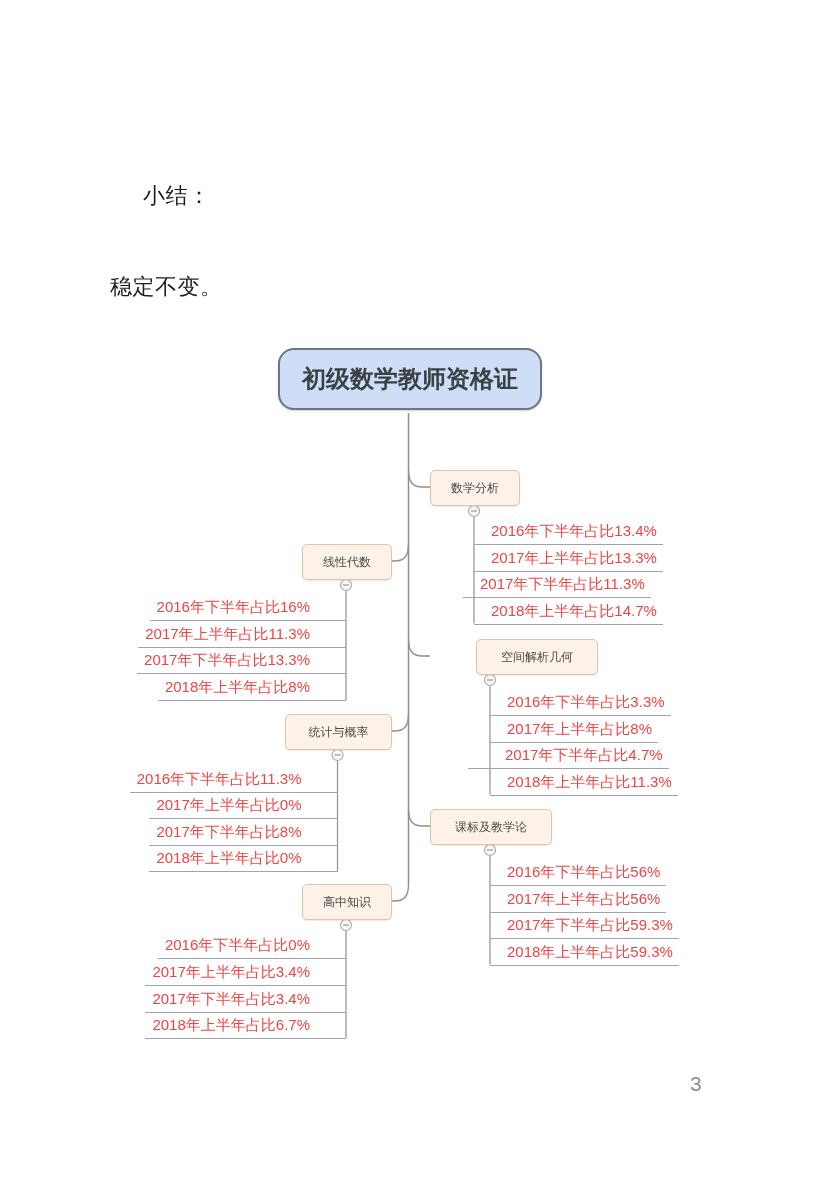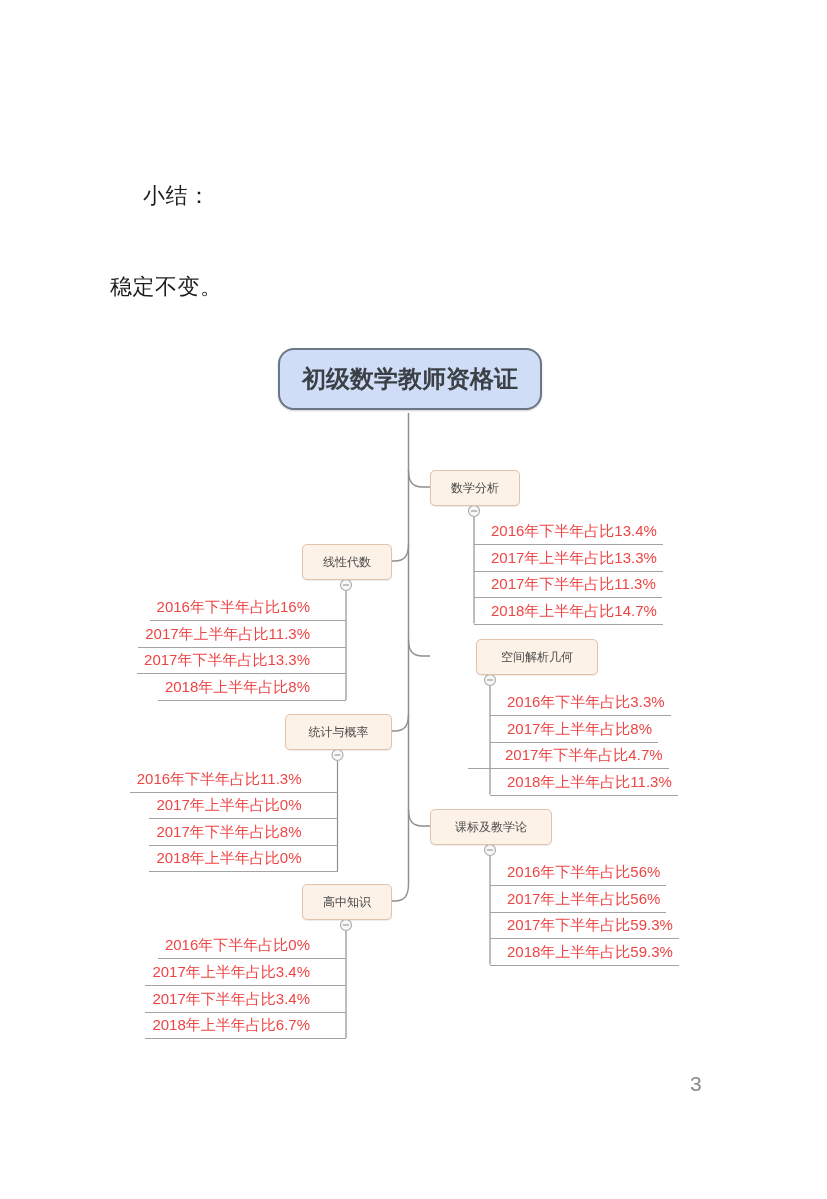--- a/index.html
+++ b/index.html
@@ -70,21 +70,21 @@
         <circle cx="346" cy="925" r="5.5" fill="#f8f8f8" stroke="#adadad" stroke-width="1.2"></circle>
         <line x1="343" x2="349" y1="925" y2="925" stroke="#999" stroke-width="1.2"></line>
       </svg>
 
     <div class="root-node" style="left:278px;top:348px;width:260px;height:58px;border-radius:16px;">初级数学教师资格证</div>
 
     <div id="branches">
         <div class="branch-node" style="left: 430px; top: 470px; width: 88px; height: 34px;">数学分析</div>
         <div class="child-row right" style="left: 474px; top: 518px;">2016年下半年占比13.4%</div>
         <div class="child-row right" style="left: 474px; top: 544.5px;">2017年上半年占比13.3%</div>
-        <div class="child-row right" style="left: 474px; top: 571px;">2017年下半年占比11.3%</div>
+        <div class="child-row right" style="left: 463px; top: 571px;">2017年下半年占比11.3%</div>
         <div class="child-row right" style="left: 474px; top: 597.5px;">2018年上半年占比14.7%</div>
         <div class="branch-node" style="left: 302px; top: 544px; width: 88px; height: 34px;">线性代数</div>
         <div class="child-row left" style="right: 481px; top: 594px;">2016年下半年占比16%</div>
         <div class="child-row left" style="right: 481px; top: 620.5px;">2017年上半年占比11.3%</div>
         <div class="child-row left" style="right: 481px; top: 647px;">2017年下半年占比13.3%</div>
         <div class="child-row left" style="right: 481px; top: 674px;">2018年上半年占比8%</div>
         <div class="branch-node" style="left: 430px; top: 639px; width: 120px; height: 34px; margin-left: 46px;">空间解析几何</div>
         <div class="child-row right" style="left: 490px; top: 689px;">2016年下半年占比3.3%</div>
         <div class="child-row right" style="left: 490px; top: 715.5px;">2017年上半年占比8%</div>
         <div class="child-row right" style="left: 468px; top: 742px; padding-left: 37px;">2017年下半年占比4.7%</div>

